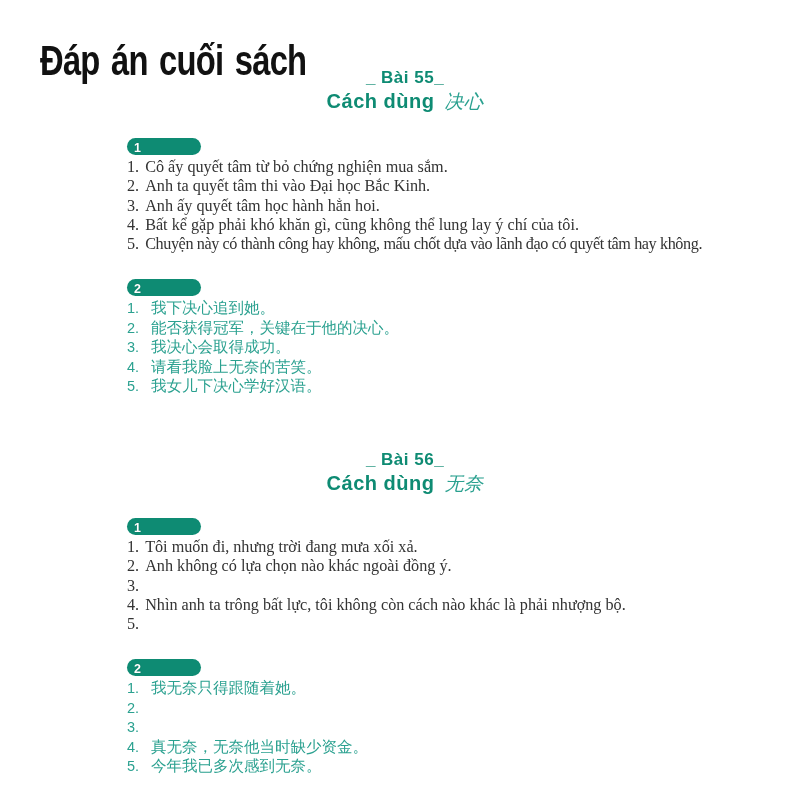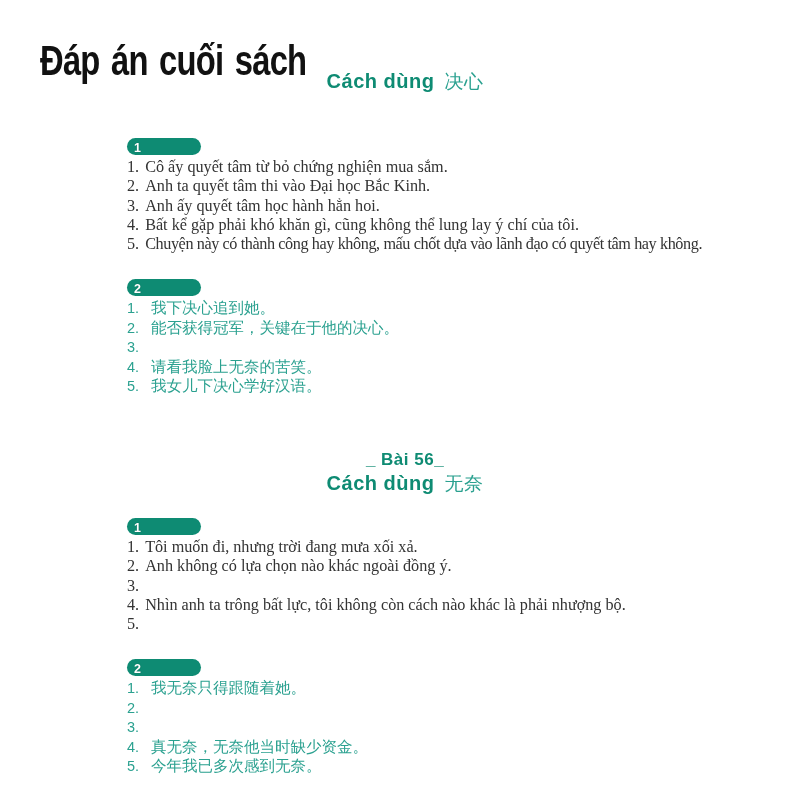--- a/index.html
+++ b/index.html
@@ -56,20 +56,21 @@
     line-height: 23px;
     letter-spacing: 0.5px;
     color: var(--teal);
   }
   .lesson-heading .term {
     font-family: "DejaVu Serif", serif;
     font-weight: 400;
     font-size: 19px;
     color: var(--teal-light);
     margin-left: 10px;
+    font-style: italic;
   }
   
   .badge {
     position: absolute;
     left: 127px;
     width: 74px;
     height: 17px;
     background: var(--teal);
     border-radius: 9px;
     box-sizing: border-box;
@@ -119,20 +120,21 @@
   }
 </style>
 </head>
 <body>
 
 <div class="page">
 
   <div class="page-title">Đáp án cuối sách</div>
 
   <div class="lesson-heading" style="top:68px;">
+    <div class="bai">_ Bài 55_</div>
     <div class="cach"><span>Cách dùng</span><span class="term">决心</span></div>
   </div>
 
   <div class="badge" style="top:138px;">
     <span class="num">1</span>
   </div>
 
   <div class="list vi" style="top:158px;">
     <div class="li">
         <span class="n">1.</span>
@@ -164,20 +166,21 @@
     <div class="li">
         <span class="n">1.</span>
         <span class="t">我下决心追到她。</span>
       </div>
     <div class="li">
         <span class="n">2.</span>
         <span class="t">能否获得冠军，关键在于他的决心。</span>
       </div>
     <div class="li">
         <span class="n">3.</span>
+        <span class="t">我决心会取得成功。</span>
       </div>
     <div class="li">
         <span class="n">4.</span>
         <span class="t">请看我脸上无奈的苦笑。</span>
       </div>
     <div class="li">
         <span class="n">5.</span>
         <span class="t">我女儿下决心学好汉语。</span>
       </div>
   </div>

